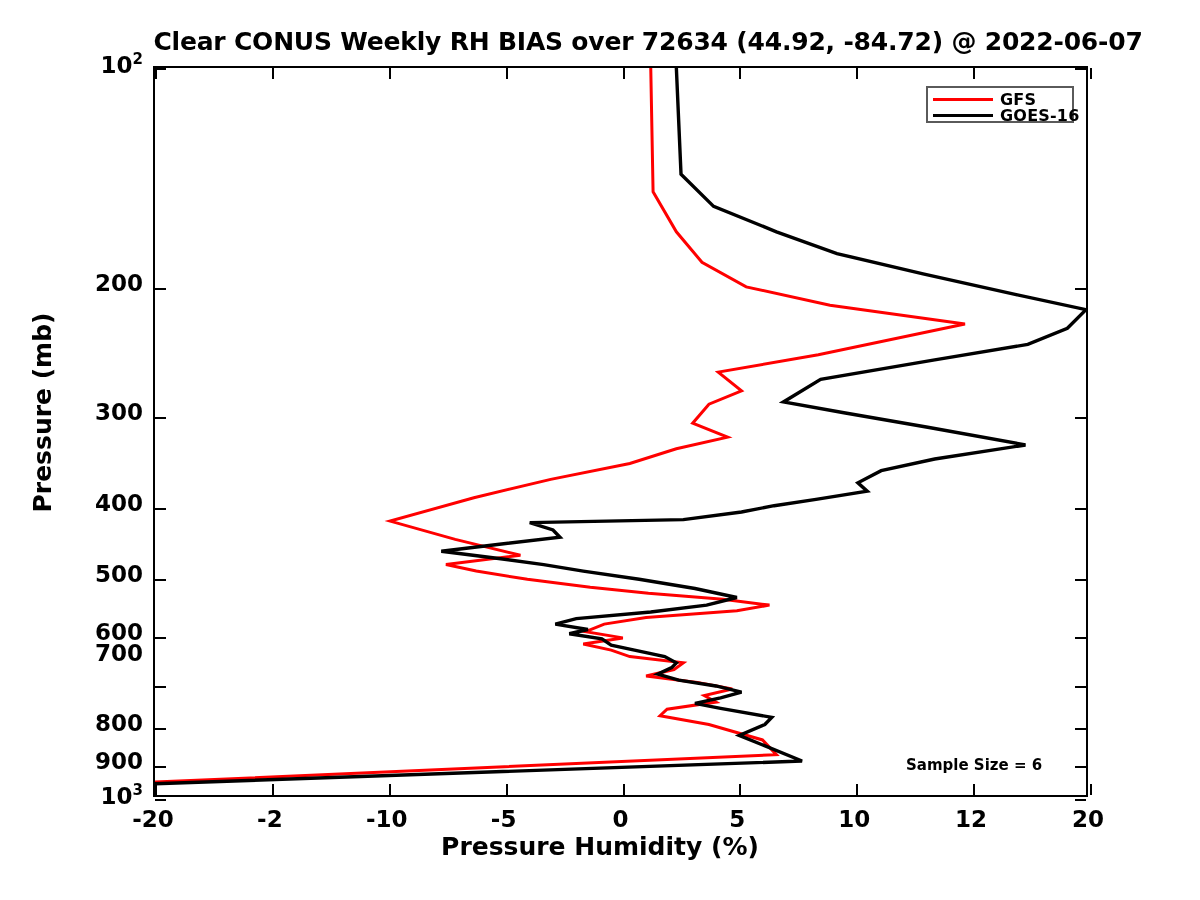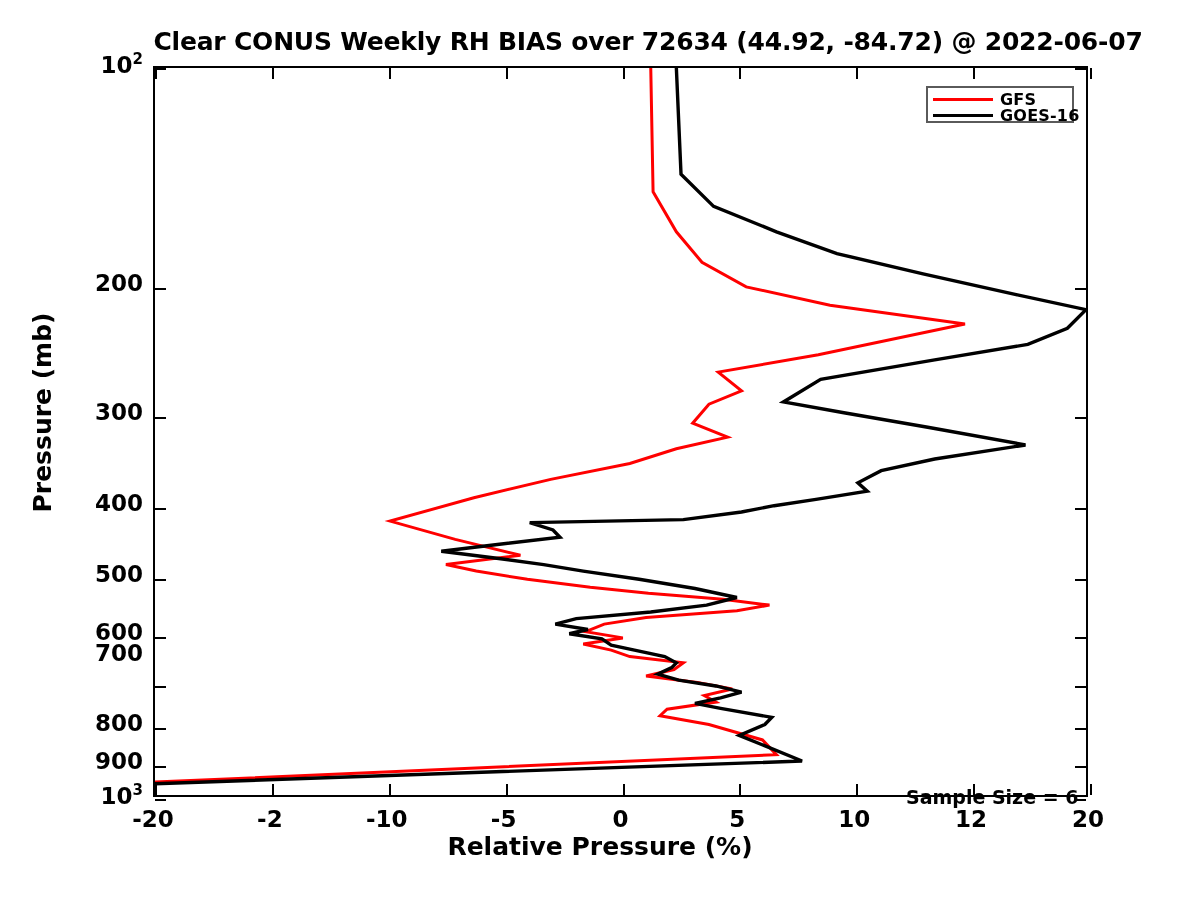--- a/index.html
+++ b/index.html
@@ -75,21 +75,21 @@
   }
   .legend-row{display:flex;align-items:center;height:16px;}
   .legend-swatch{width:60px;height:0;margin-right:7px;flex:none;}
   .legend-swatch.gfs{border-top:3px solid #ff0000;}
   .legend-swatch.goes{border-top:3.5px solid #000000;}
   .legend-text{font-size:16px;font-weight:bold;color:#000;white-space:nowrap;letter-spacing:0.2px;}
 
   
   #sample-size{
     position:absolute;left:906px;top:756px;
-    font-size:19px;font-weight:bold;color:#000;white-space:nowrap;margin-top:30px;
+    font-size:15px;font-weight:bold;color:#000;white-space:nowrap;
   }
 </style>
 </head>
 <body>
 
 <div id="figure">
 
   <div id="title">Clear CONUS Weekly RH BIAS over 72634 (44.92, -84.72) @ 2022-06-07</div>
 
   <div id="plot">
@@ -159,21 +159,21 @@
       <div class="xtxt" style="left: 326.75px; top: 806px;">-10</div>
       <div class="xtxt" style="left: 443.625px; top: 806px;">-5</div>
       <div class="xtxt" style="left: 560.5px; top: 806px;">0</div>
       <div class="xtxt" style="left: 677.375px; top: 806px;">5</div>
       <div class="xtxt" style="left: 794.25px; top: 806px;">10</div>
       <div class="xtxt" style="left: 911.125px; top: 806px;">12</div>
       <div class="xtxt" style="left: 1028px; top: 806px;">20</div>
     </div>
 
   <div id="yaxis-title">Pressure (mb)</div>
-  <div id="xaxis-title">Relative Pressure (%)</div>
+  <div id="xaxis-title">Pressure Humidity (%)</div>
 
   <div id="legend">
     <div class="legend-row">
       <span class="legend-swatch gfs"></span>
       <span class="legend-text">GFS</span>
     </div>
     <div class="legend-row">
       <span class="legend-swatch goes"></span>
       <span class="legend-text">GOES-16</span>
     </div>

